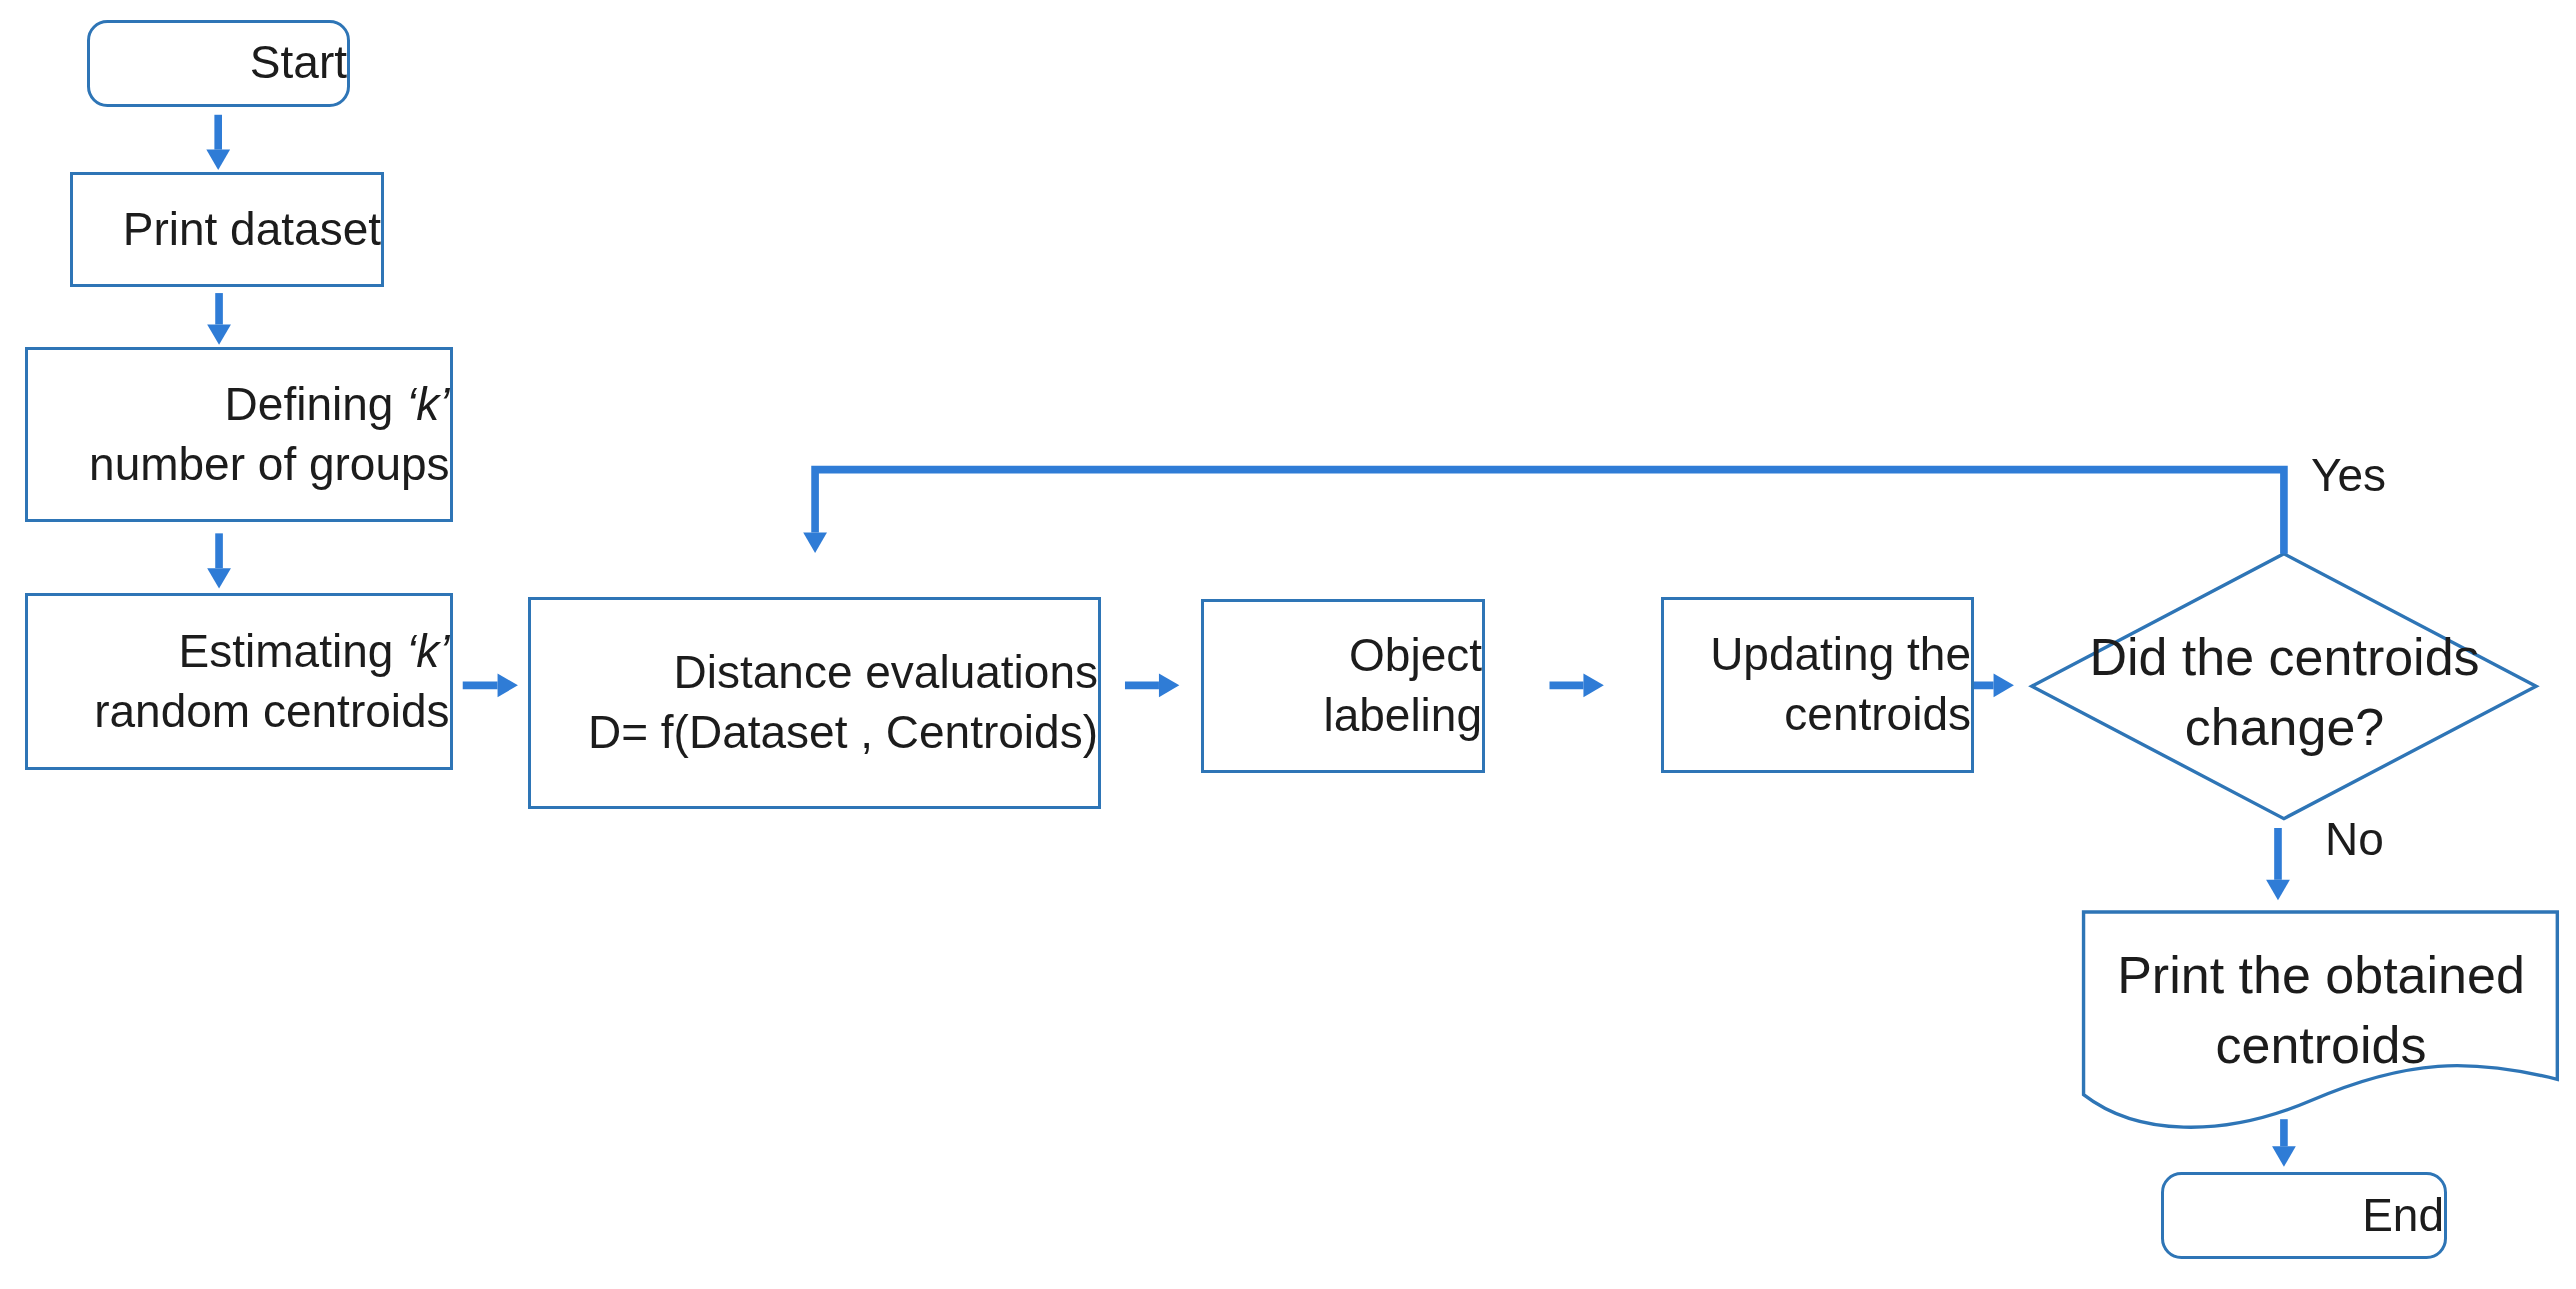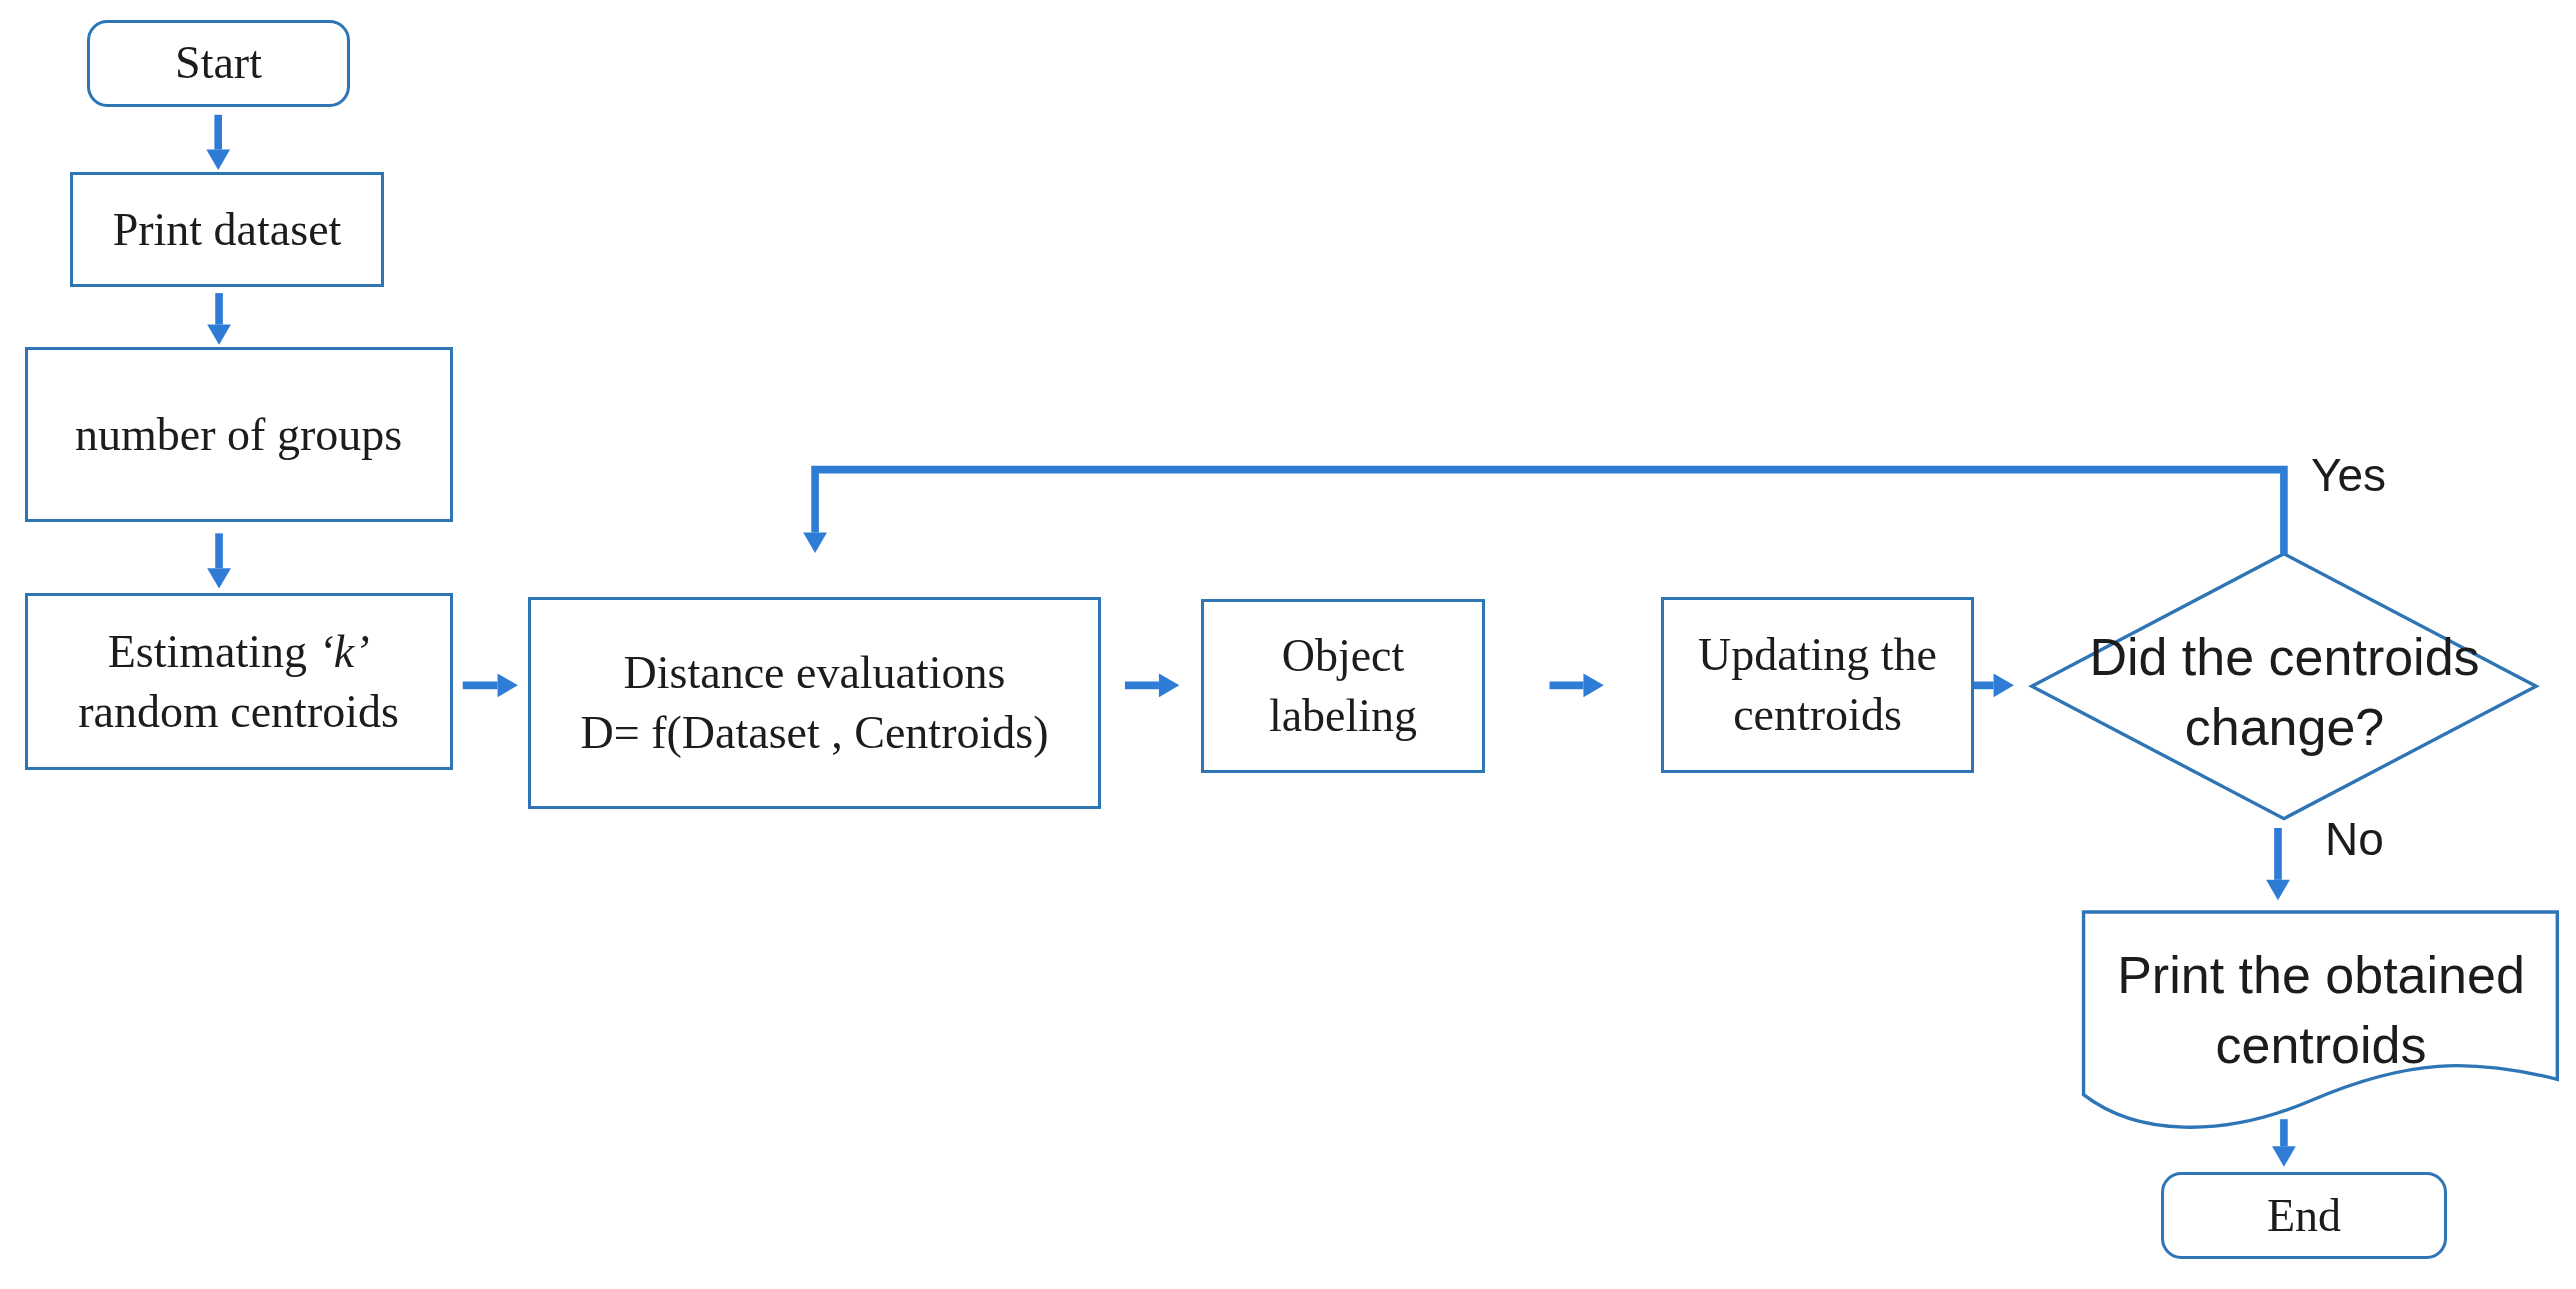--- a/index.html
+++ b/index.html
@@ -23,28 +23,27 @@
     height: 1290px;
     z-index: 1;
   }
   .node {
     position: absolute;
     box-sizing: border-box;
     border: 3.4px solid #2E75B6;
     background: #ffffff;
     display: flex;
     flex-direction: column;
-    align-items: center;
+    align-items: flex-end;
     justify-content: center;
     text-align: center;
     color: #1C1C1C;
     font-size: 46px;
     line-height: 1.3;
     z-index: 2;
-    font-family: Liberation Serif, serif;
   }
   .node.rounded { border-radius: 20.4px; }
   .label-overlay {
     position: absolute;
     display: flex;
     flex-direction: column;
     align-items: center;
     justify-content: center;
     text-align: center;
     color: #1C1C1C;
@@ -129,20 +128,21 @@
 
   <div class="node rounded" style="left:87px; top:19.5px; width:263px; height:87px;">
     <span>Start</span>
   </div>
 
   <div class="node" style="left:70px; top:172px; width:314px; height:115px;">
     <span>Print dataset</span>
   </div>
 
   <div class="node" style="left:24.6px; top:347px; width:428px; height:175px;">
+    <span class="nowrap"><span>Defining </span><span class="k-label">‘k’</span></span>
     <span>number of groups</span>
   </div>
 
   <div class="node" style="left:24.6px; top:593px; width:428px; height:177px;">
     <span class="nowrap"><span>Estimating </span><span class="k-label">‘k’</span></span>
     <span>random centroids</span>
   </div>
 
   <div class="node" style="left:528px; top:597px; width:573px; height:212px;">
     <span>Distance evaluations</span>

